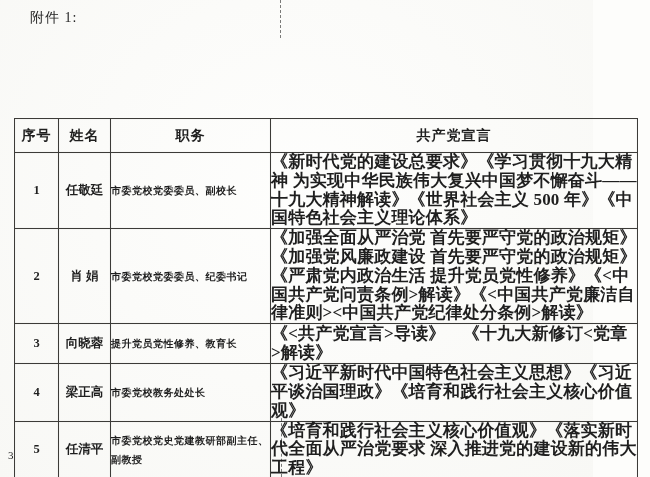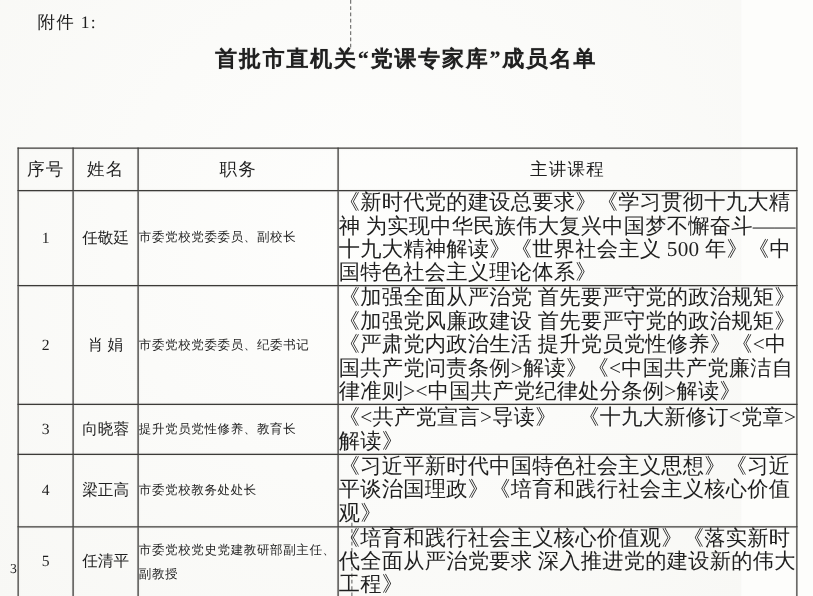--- a/index.html
+++ b/index.html
@@ -55,21 +55,21 @@
     table-layout: fixed;
   }
   table.roster col.c-no   { width: 44px; }
   table.roster col.c-name { width: 52px; }
   table.roster col.c-pos  { width: 160px; }
   table.roster col.c-cou  { width: 367px; }
   table.roster th, table.roster td {
     border: 1.6px solid #3c3b38;
     vertical-align: middle;
     padding: 0;
-    font-weight: normal;
+    font-weight: bold;
     box-shadow: inset 0 0 1px rgba(60,58,52,0.25);
     margin-left: 24px;
   }
   table.roster th {
     font-size: 14px;
     letter-spacing: 1px;
     text-align: center;
     height: 33px;
   }
   td.cell-no, td.cell-name {
@@ -106,35 +106,34 @@
 </head>
 <body>
 
 <div class="paper">
 
   <div class="fold-crease top"></div>
   <div class="fold-crease bottom"></div>
 
   <div class="attachment-label">附件 1:</div>
 
-  <div class="doc-title">首批市直机关“党课专家库”成员名单</div>
 
   <table class="roster">
     <colgroup>
       <col class="c-no">
         <col class="c-name">
         <col class="c-pos">
         <col class="c-cou">
     </colgroup>
     <thead>
       <tr>
         <th>序号</th>
         <th>姓名</th>
         <th>职务</th>
-        <th>主讲课程</th>
+        <th>共产党宣言</th>
       </tr>
     </thead>
     <tbody>
       <tr class="row-1">
         <td class="cell-no">1</td>
         <td class="cell-name">任敬廷</td>
         <td class="cell-pos">市委党校党委委员、副校长</td>
         <td class="cell-courses">《新时代党的建设总要求》《学习贯彻十九大精神 为实现中华民族伟大复兴中国梦不懈奋斗——十九大精神解读》《世界社会主义 500 年》《中国特色社会主义理论体系》</td>
       </tr>
       <tr class="row-2">

